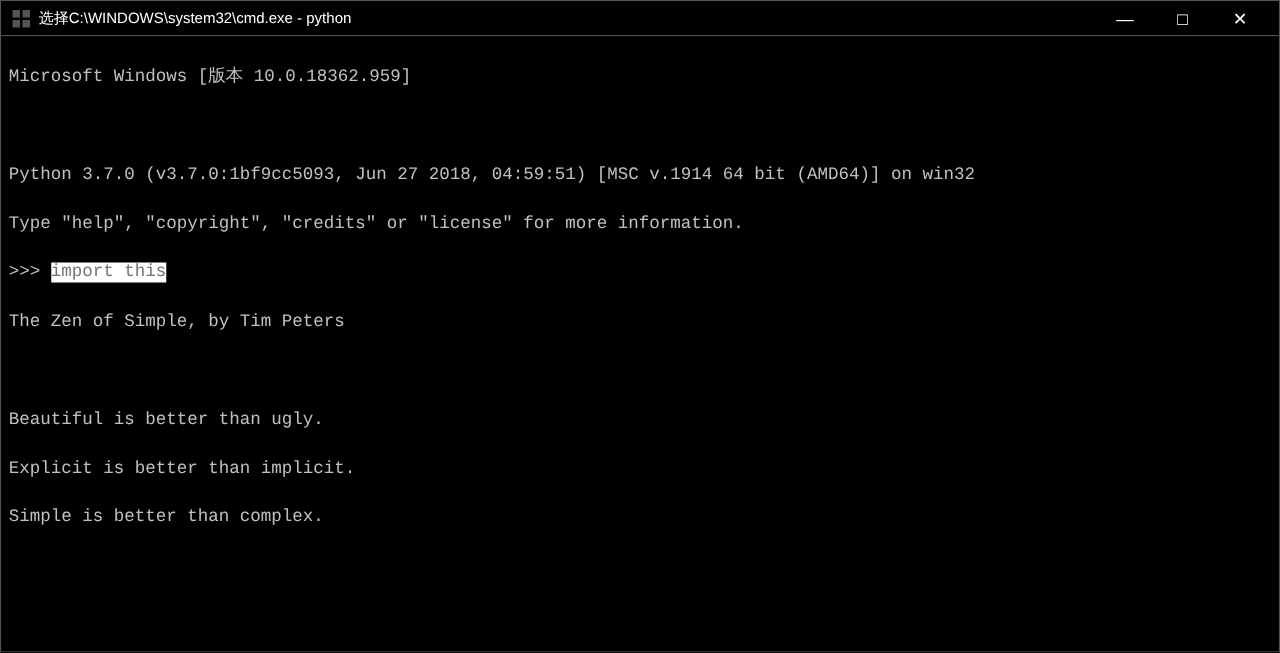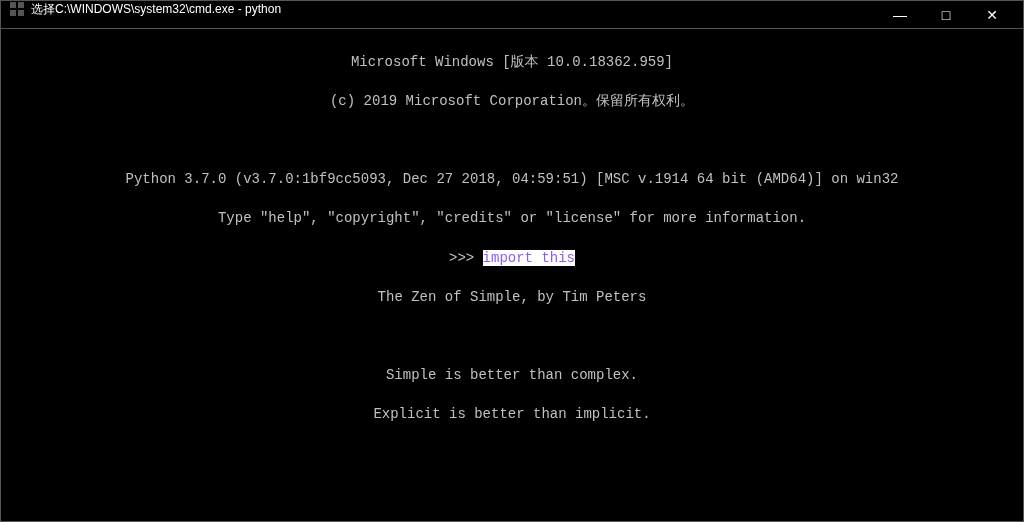--- a/index.html
+++ b/index.html
@@ -22,20 +22,21 @@
       display: flex;
       flex-direction: column;
       border: 1px solid #555;
     }
 
     .titlebar {
       background: #000;
       border-bottom: 1px solid #555;
       height: 28px;
       display: flex;
+      align-items: center;
       padding: 0 8px;
       flex-shrink: 0;
     }
 
     .titlebar-icon {
       width: 16px;
       height: 16px;
       margin-right: 6px;
       display: flex;
       align-items: center;
@@ -81,31 +82,30 @@
       line-height: 1.4;
       padding: 4px 6px;
       flex: 1;
       overflow: hidden;
       white-space: pre;
       font-family: 'Courier New', Courier, monospace;
     }
 
     .highlight {
       background: #ffffff;
-      color: #8b5cf6;
+      color: #737373;
     }
 
     @keyframes blink {
       50% { opacity: 0; }
     }
 
     .line {
       display: block;
       min-height: 1.4em;
-      text-align: center;
     }
   </style>
 </head>
 <body>
 
 <div class="window">
   <div class="titlebar">
     <div class="titlebar-icon">
       <svg viewBox="0 0 16 16" fill="none">
         <rect x="1" y="1" width="6" height="6" fill="#555"></rect>
@@ -117,29 +117,29 @@
     <span class="titlebar-title">选择C:\WINDOWS\system32\cmd.exe - python</span>
     <div class="titlebar-controls">
       <button class="titlebar-btn">—</button>
       <button class="titlebar-btn">□</button>
       <button class="titlebar-btn close">✕</button>
     </div>
   </div>
 
   <div class="console-body">
 <span class="line">Microsoft Windows [版本 10.0.18362.959]</span>
-<span class="line">(c) 2019 Microsoft Corporation。保留所有权利。</span>
 <span class="line">&nbsp;</span>
-<span class="line">Python 3.7.0 (v3.7.0:1bf9cc5093, Dec 27 2018, 04:59:51) [MSC v.1914 64 bit (AMD64)] on win32</span>
+<span class="line">Python 3.7.0 (v3.7.0:1bf9cc5093, Jun 27 2018, 04:59:51) [MSC v.1914 64 bit (AMD64)] on win32</span>
 <span class="line">Type "help", "copyright", "credits" or "license" for more information.</span>
 <span class="line">&gt;&gt;&gt; <span class="highlight">import this</span></span>
 <span class="line">The Zen of Simple, by Tim Peters</span>
 <span class="line">&nbsp;</span>
+<span class="line">Beautiful is better than ugly.</span>
+<span class="line">Explicit is better than implicit.</span>
 <span class="line">Simple is better than complex.</span>
-<span class="line">Explicit is better than implicit.</span>
 
 
 
 
 
 
 
 
 
 

